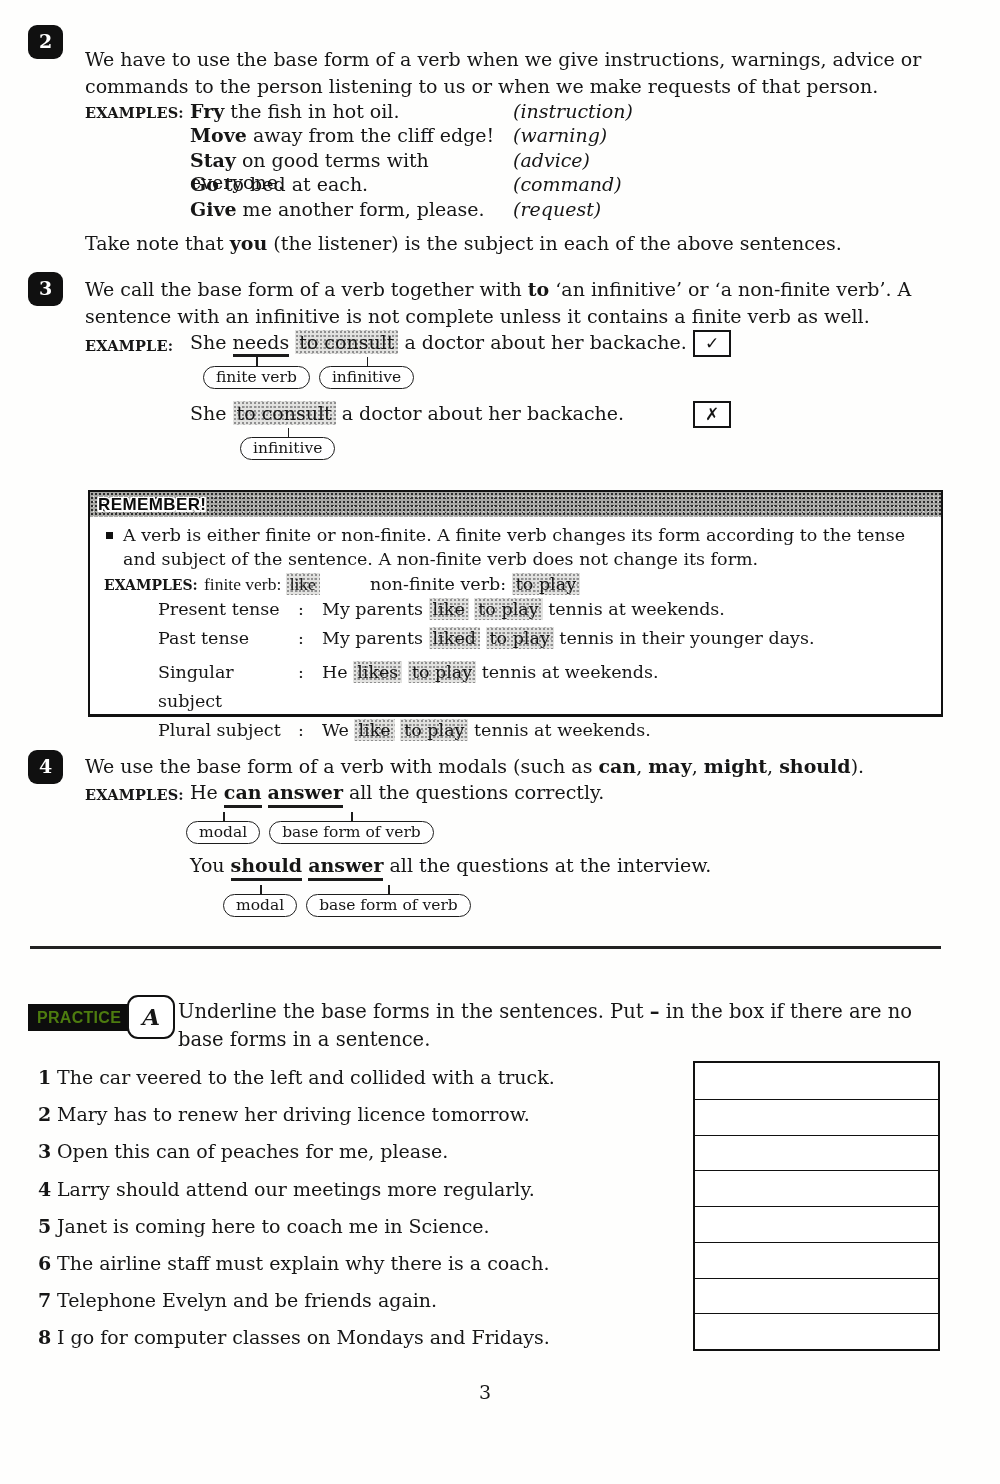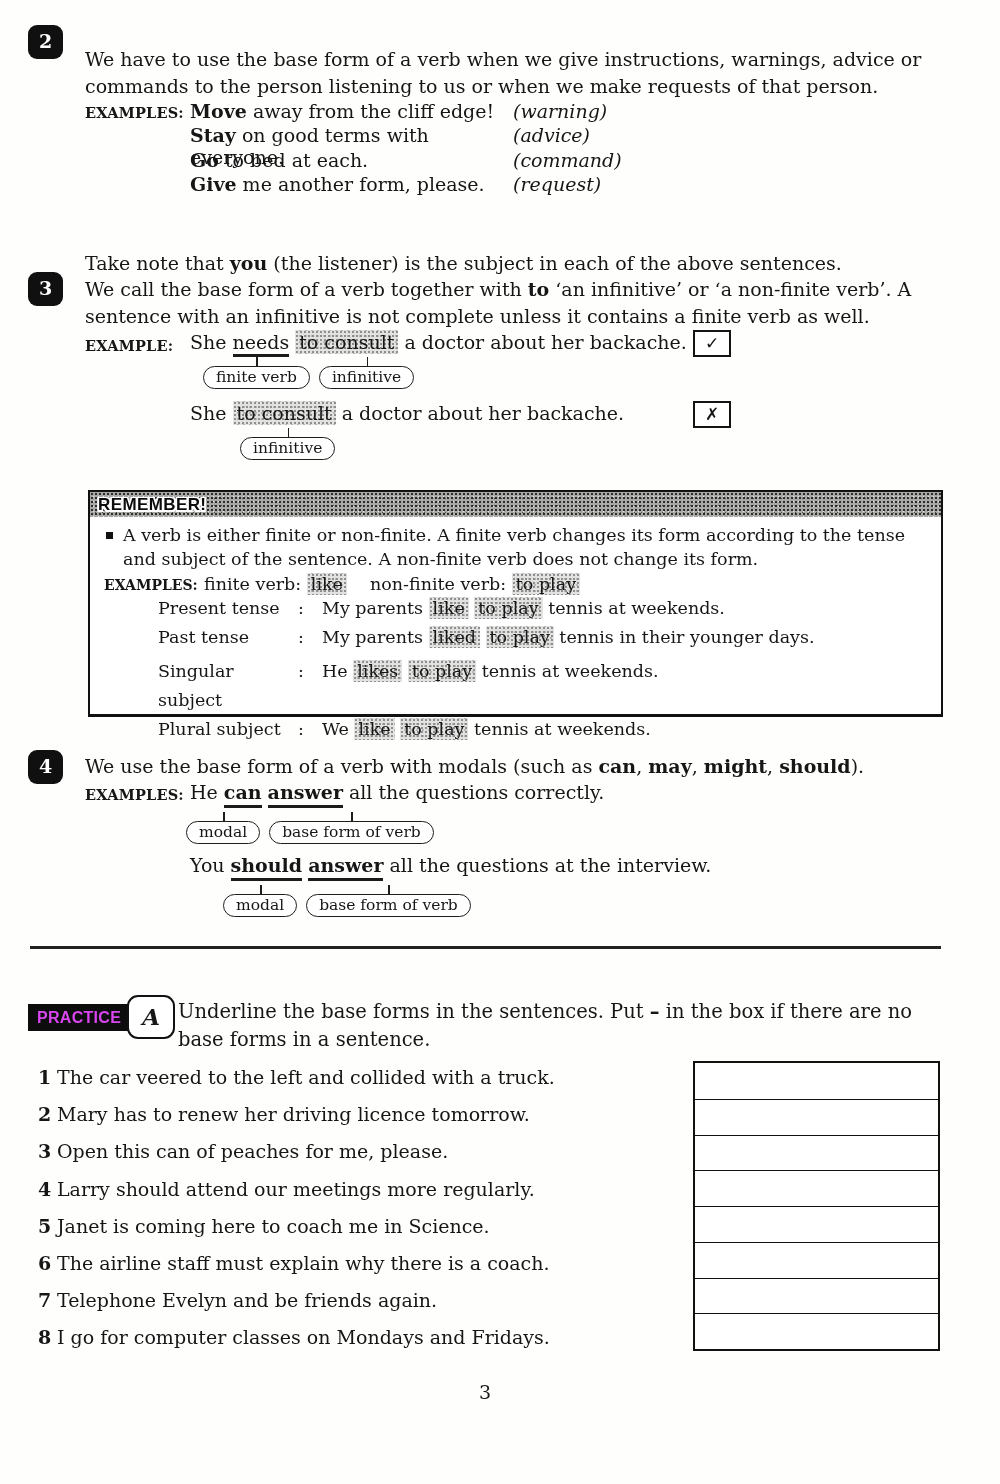--- a/index.html
+++ b/index.html
@@ -7,21 +7,21 @@
   body { width:1000px; height:1484px; font-family:"DejaVu Serif", serif; color:#161616; }
   .page { position:relative; width:1000px; height:1484px; background:#fefefd; overflow:hidden; }
   .abs { position:absolute; }
 
   
   .badge { position:absolute; left:28px; width:35px; height:34px; background:#101010;
            color:#fff; border-radius:9px; text-align:center; line-height:33px;
            font-size:19px; font-weight:bold; }
 
   .intro { left:85px; width:862px; font-size:19px; line-height:27px; }
-  .note  { left:85px; font-size:19px;margin-top:20px; }
+  .note  { left:85px; font-size:19px; }
   b, .b { font-weight:bold; }
 
   .exlabel { left:85px; font-size:14.5px; font-weight:bold; letter-spacing:0.2px; }
 
   .exrows { display:flex; flex-direction:column; }
   .exrow { display:flex; height:24.4px; font-size:19px; }
   .exsent { width:323px; }
   .extype { font-style:italic; }
 
   .sent { font-size:19px; }
@@ -60,31 +60,31 @@
                letter-spacing:0.4px; color:#0c0c0c;
                text-shadow:-1.5px -1.5px 0 #fff, 1.5px -1.5px 0 #fff, -1.5px 1.5px 0 #fff,
                            1.5px 1.5px 0 #fff, 0 -1.5px 0 #fff, 0 1.5px 0 #fff,
                            -1.5px 0 0 #fff, 1.5px 0 0 #fff; }
   .rem-body { padding:7px 12px 0 14px; font-size:17.5px; }
   .rem-bullet-row { display:flex; }
   .sq { width:7px; height:7px; background:#111; margin:8px 10px 0 2px; flex:none; }
   .rem-text { width:812px; line-height:23.5px; }
   .rem-exline { margin-top:3px; font-size:17.5px; }
   .exlabel2 { display:inline-block; width:100px; font-size:14px; font-weight:bold; }
-  .fin-seg { display:inline-block; width:166px; }
+  .fin-seg { display:inline-block; width:166px;font-family:Liberation Serif, serif; }
   .rem-row { display:flex; margin-left:54px; line-height:29px; font-size:17.5px; }
   .rem-row .rl { width:140px; }
   .rem-row .rc { width:24px; }
   .rem-gap { margin-top:5px; }
 
   .divider { position:absolute; left:30px; top:946px; width:911px; height:3px; background:#222; }
 
   
   .practice-head { position:absolute; left:28px; top:995px; display:flex; align-items:center; }
-  .pr-label { background:#0d0d0d; color:#d946ef; font-family:"Liberation Sans", sans-serif;
+  .pr-label { background:#0d0d0d; color:#4d7c0f; font-family:"Liberation Sans", sans-serif;
               font-weight:800; font-size:16px; letter-spacing:0.3px; padding:5px 9px 4px; }
   .pr-letter { display:inline-block; border:2.5px solid #111; border-radius:11px;
                font-size:23px; font-style:italic; font-weight:bold; padding:6px 13px 7px;
                margin-left:-3px; background:#fff; position:relative; }
   .instruction { left:178px; top:998px; width:778px; font-size:19.5px; line-height:28px; }
 
   .practice-items { position:absolute; left:30px; top:1066px; width:650px; }
   .pitem { display:flex; height:37.2px; font-size:19px; }
   .pnum { width:27px; font-weight:bold; padding-left:8px; flex:none; }
 
@@ -101,20 +101,24 @@
 <body>
 
 <div class="page">
 
   <div class="badge" style="top:25px">2</div>
   <div class="abs intro" style="top:46px">We have to use the base form of a verb when we give instructions, warnings, advice or commands to the person listening to us or when we make requests of that person.</div>
 
   <div class="abs exlabel" style="top:104px">EXAMPLES:</div>
   <div class="abs exrows" style="top:100px; left:190px; width:600px">
     <div class="exrow">
+      <span class="exsent"><b>Fry</b><span> the fish in hot oil.</span></span>
+      <span class="extype">(instruction)</span>
+    </div>
+    <div class="exrow">
       <span class="exsent"><b>Move</b><span> away from the cliff edge!</span></span>
       <span class="extype">(warning)</span>
     </div>
     <div class="exrow">
       <span class="exsent"><b>Stay</b><span> on good terms with everyone.</span></span>
       <span class="extype">(advice)</span>
     </div>
     <div class="exrow">
       <span class="exsent"><b>Go</b><span> to bed at each.</span></span>
       <span class="extype">(command)</span>

